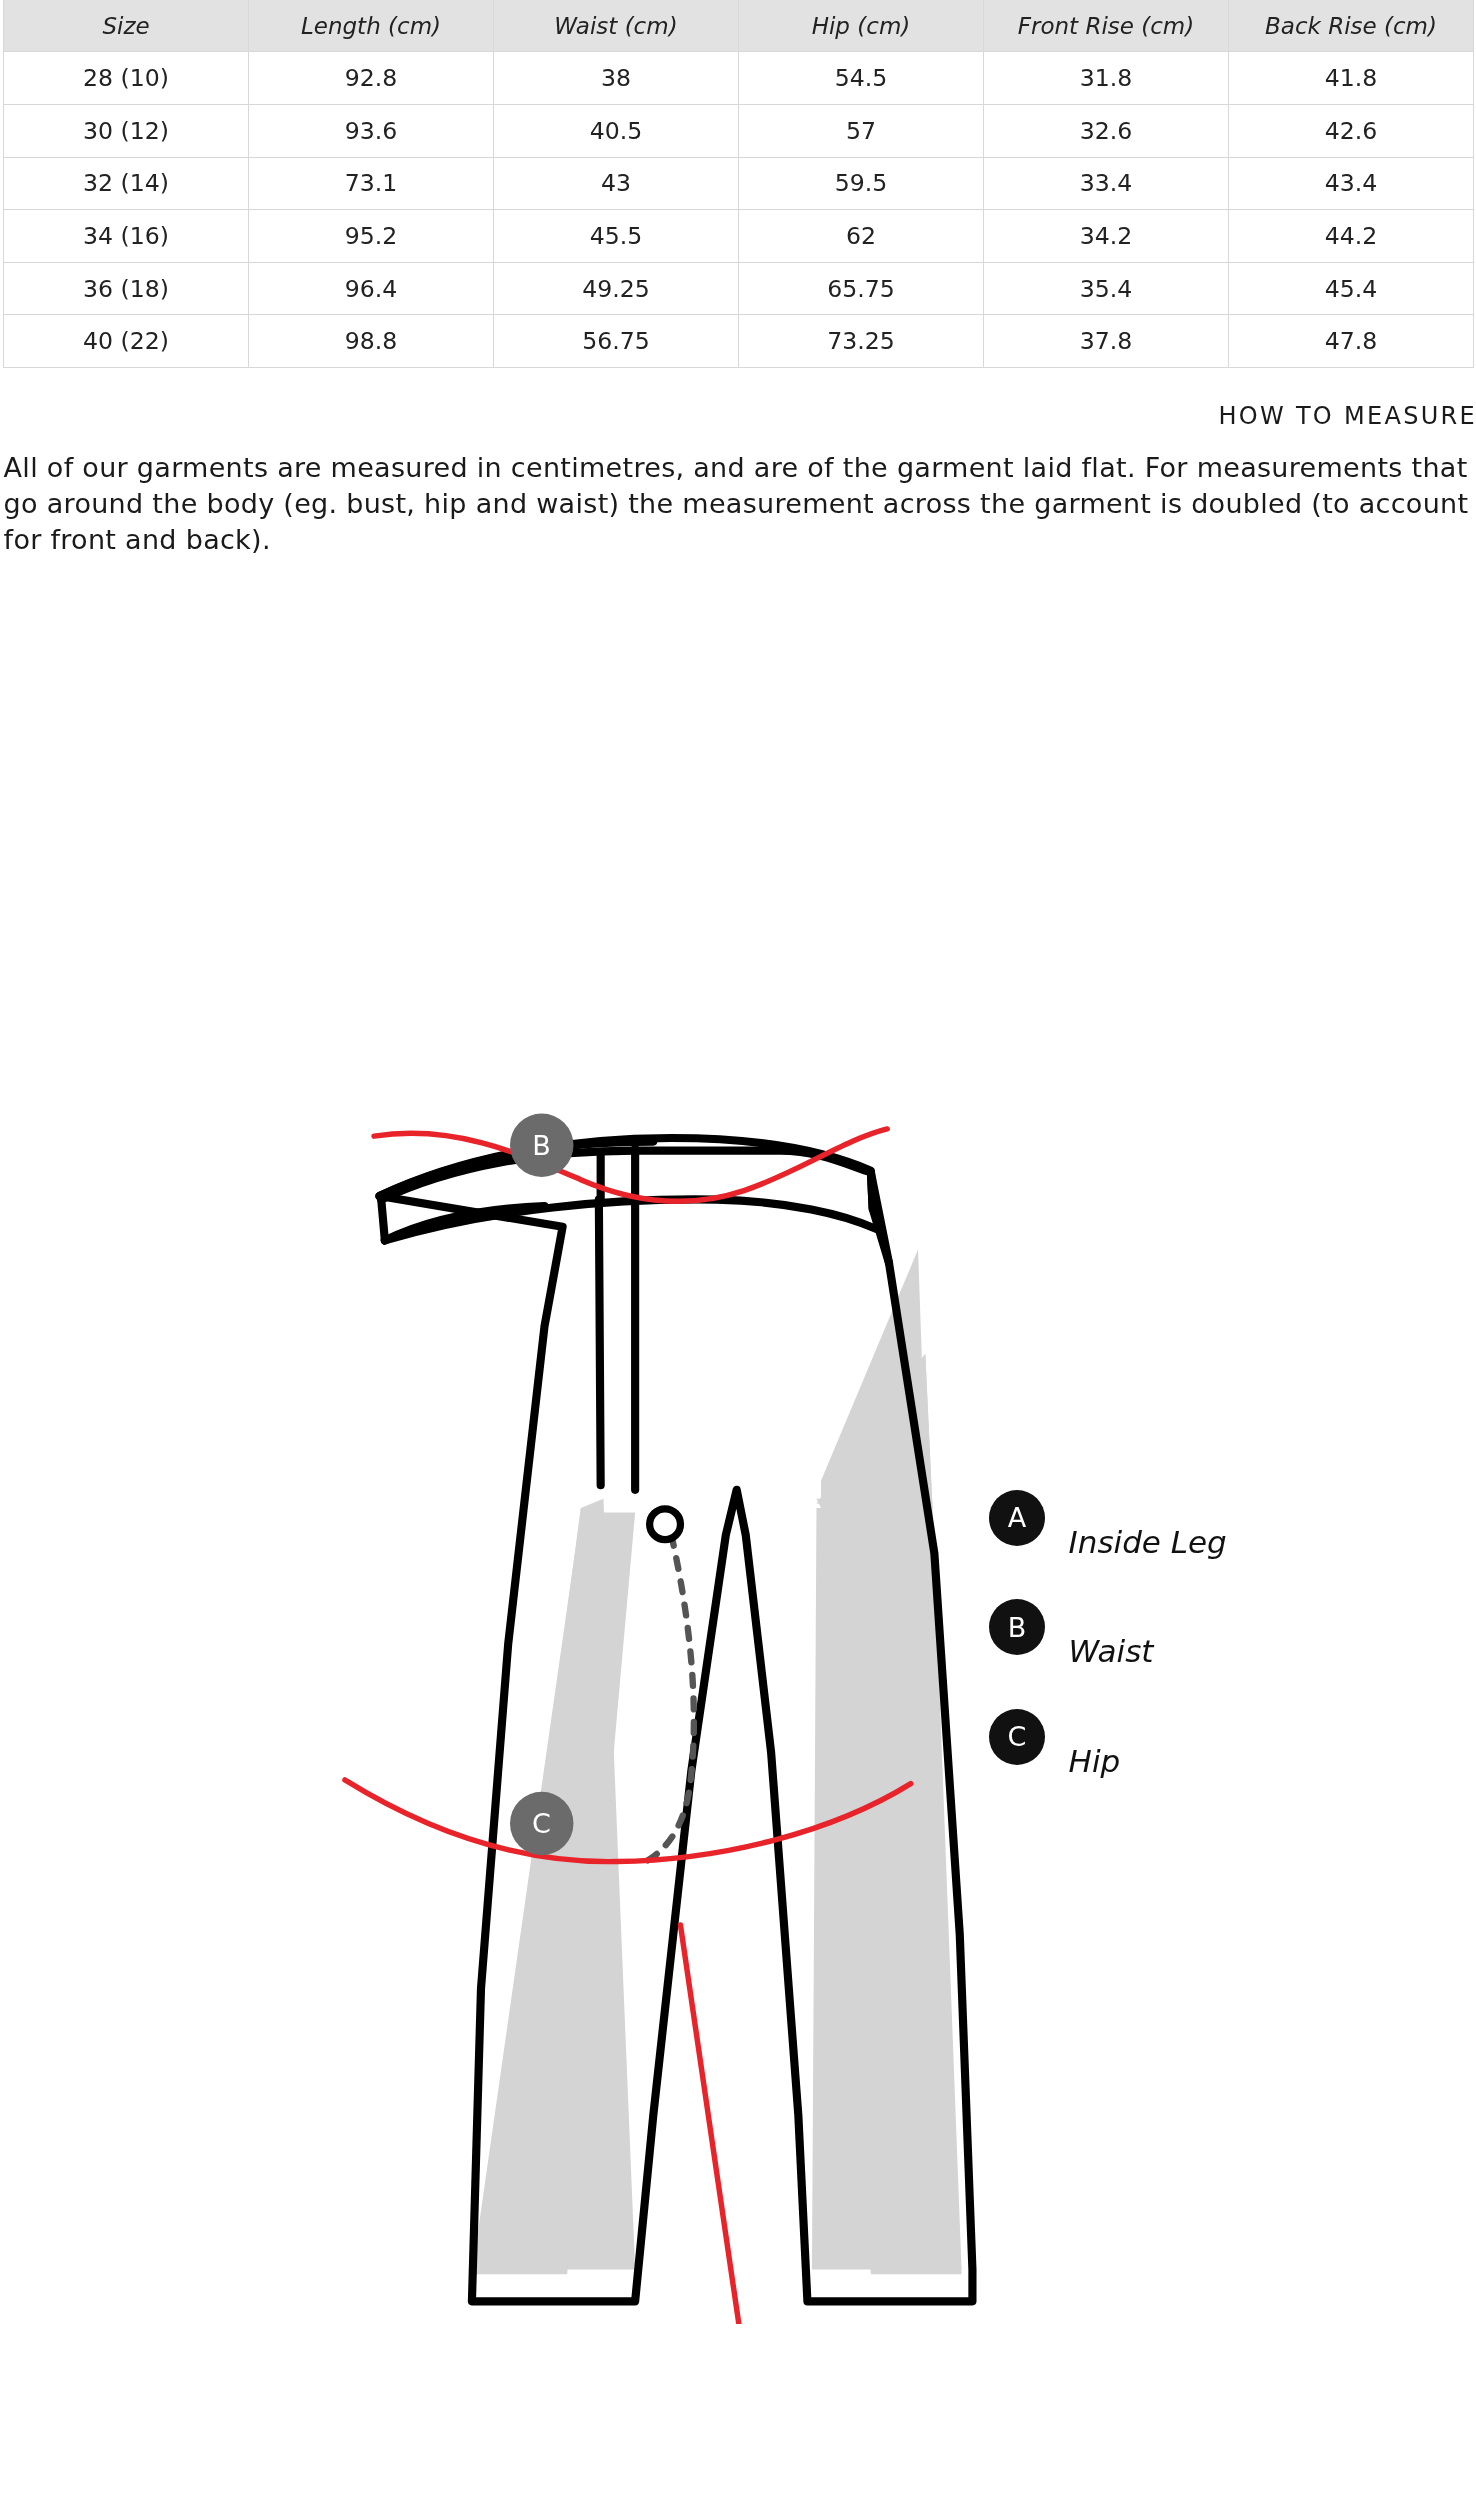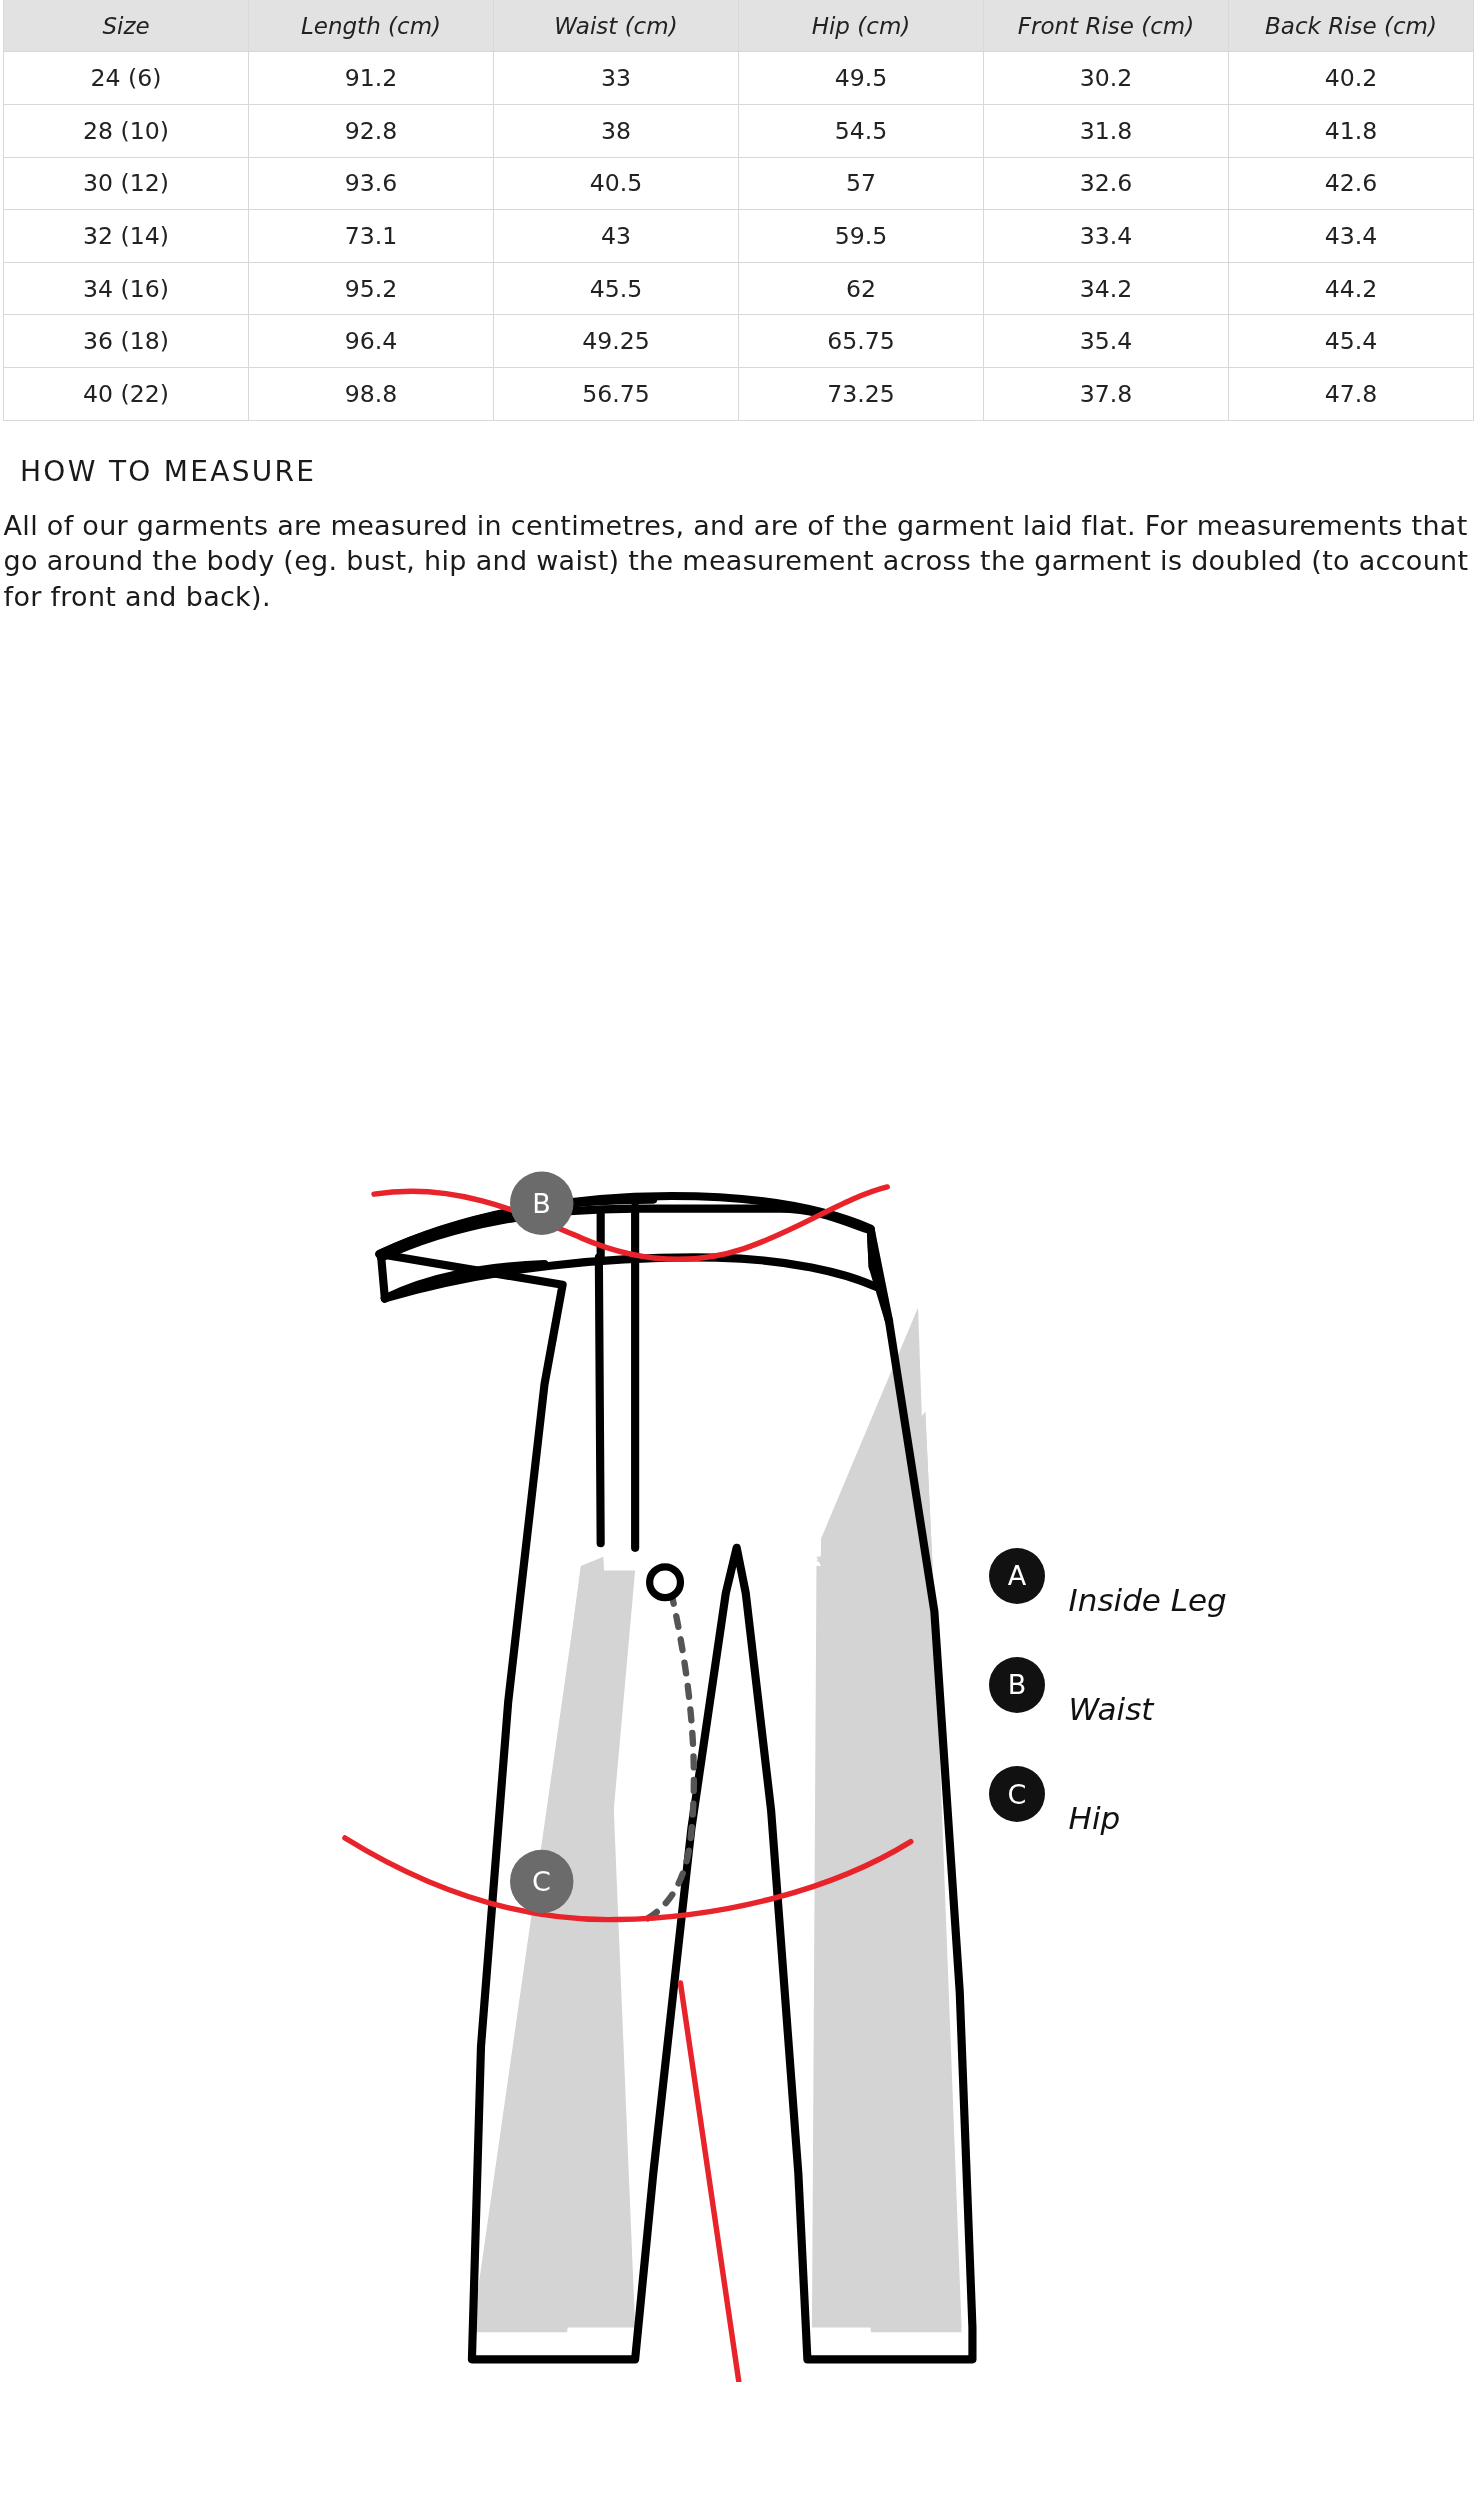--- a/index.html
+++ b/index.html
@@ -47,25 +47,26 @@
   }
   table.size-table tbody td {
     padding: 11.8px 3.6px;
     background: #ffffff;
     font-size: 23.6px;
   }
   table.size-table tbody tr td:first-child { width: 13%; }
 
   
   .how-title {
-    font-size: 28px;
+    font-size: 24px;
     letter-spacing: 2.3px;
     font-weight: 400;
     color: #1a1a1a;
     margin: 34px 0 0 20px;
+    text-align: right;
   }
   .how-body {
     font-size: 27px;
     line-height: 1.33;
     color: #1a1a1a;
     margin: 20px 0 0 3.6px;
     letter-spacing: 0.3px;
     max-width: 1469px;
   }
 
@@ -137,28 +138,20 @@
           <span>Front Rise</span>
           <span class="unit">(cm)</span>
         </th>
         <th>
           <span>Back Rise</span>
           <span class="unit">(cm)</span>
         </th>
       </tr>
     </thead>
     <tbody>
-      <tr>
-        <td>24 (6)</td>
-        <td>91.2</td>
-        <td>33</td>
-        <td>49.5</td>
-        <td>30.2</td>
-        <td>40.2</td>
-      </tr>
       <tr>
         <td>28 (10)</td>
         <td>92.8</td>
         <td>38</td>
         <td>54.5</td>
         <td>31.8</td>
         <td>41.8</td>
       </tr>
       <tr>
         <td>30 (12)</td>

